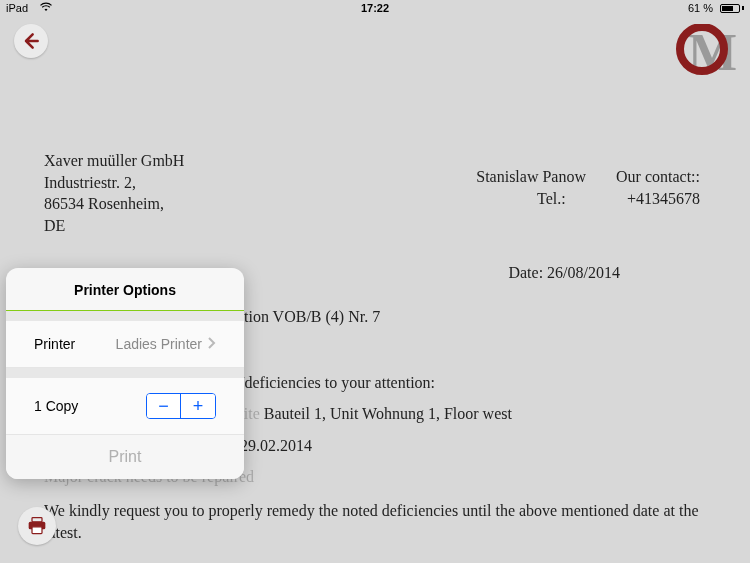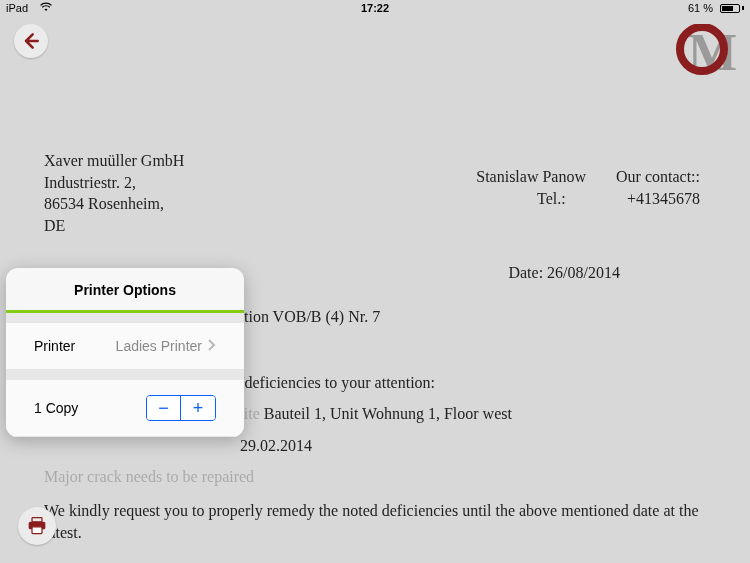--- a/index.html
+++ b/index.html
@@ -95,21 +95,21 @@
       border-radius: 12px;
       box-shadow: 0 4px 18px rgba(0,0,0,0.25);
       overflow: hidden;
       font-family: -apple-system, Helvetica, Arial, sans-serif;
     }
     .popover-title {
       text-align: center;
       font-size: 14px;
       font-weight: 600;
       padding: 14px 0 12px 0;
-      border-bottom: 3px solid #84cc16;
+      border-bottom: 1px solid #84cc16;
     }
     .pop-row {
       display: flex;
       align-items: center;
       justify-content: space-between;
       padding: 15px 28px;
       font-size: 14px;
       border-bottom: 1px solid #e5e5e5;
       background: #fafafa;
     }
@@ -241,13 +241,14 @@
   <div class="pop-row gap-above">
     <span class="left">1 Copy</span>
     <span class="right">
       <span class="stepper">
         <span class="stepper-btn minus">−</span>
         <span class="stepper-btn">+</span>
       </span>
     </span>
   </div>
 
+  <div class="print-action">Print</div>
 </div>
 
 </body></html>

